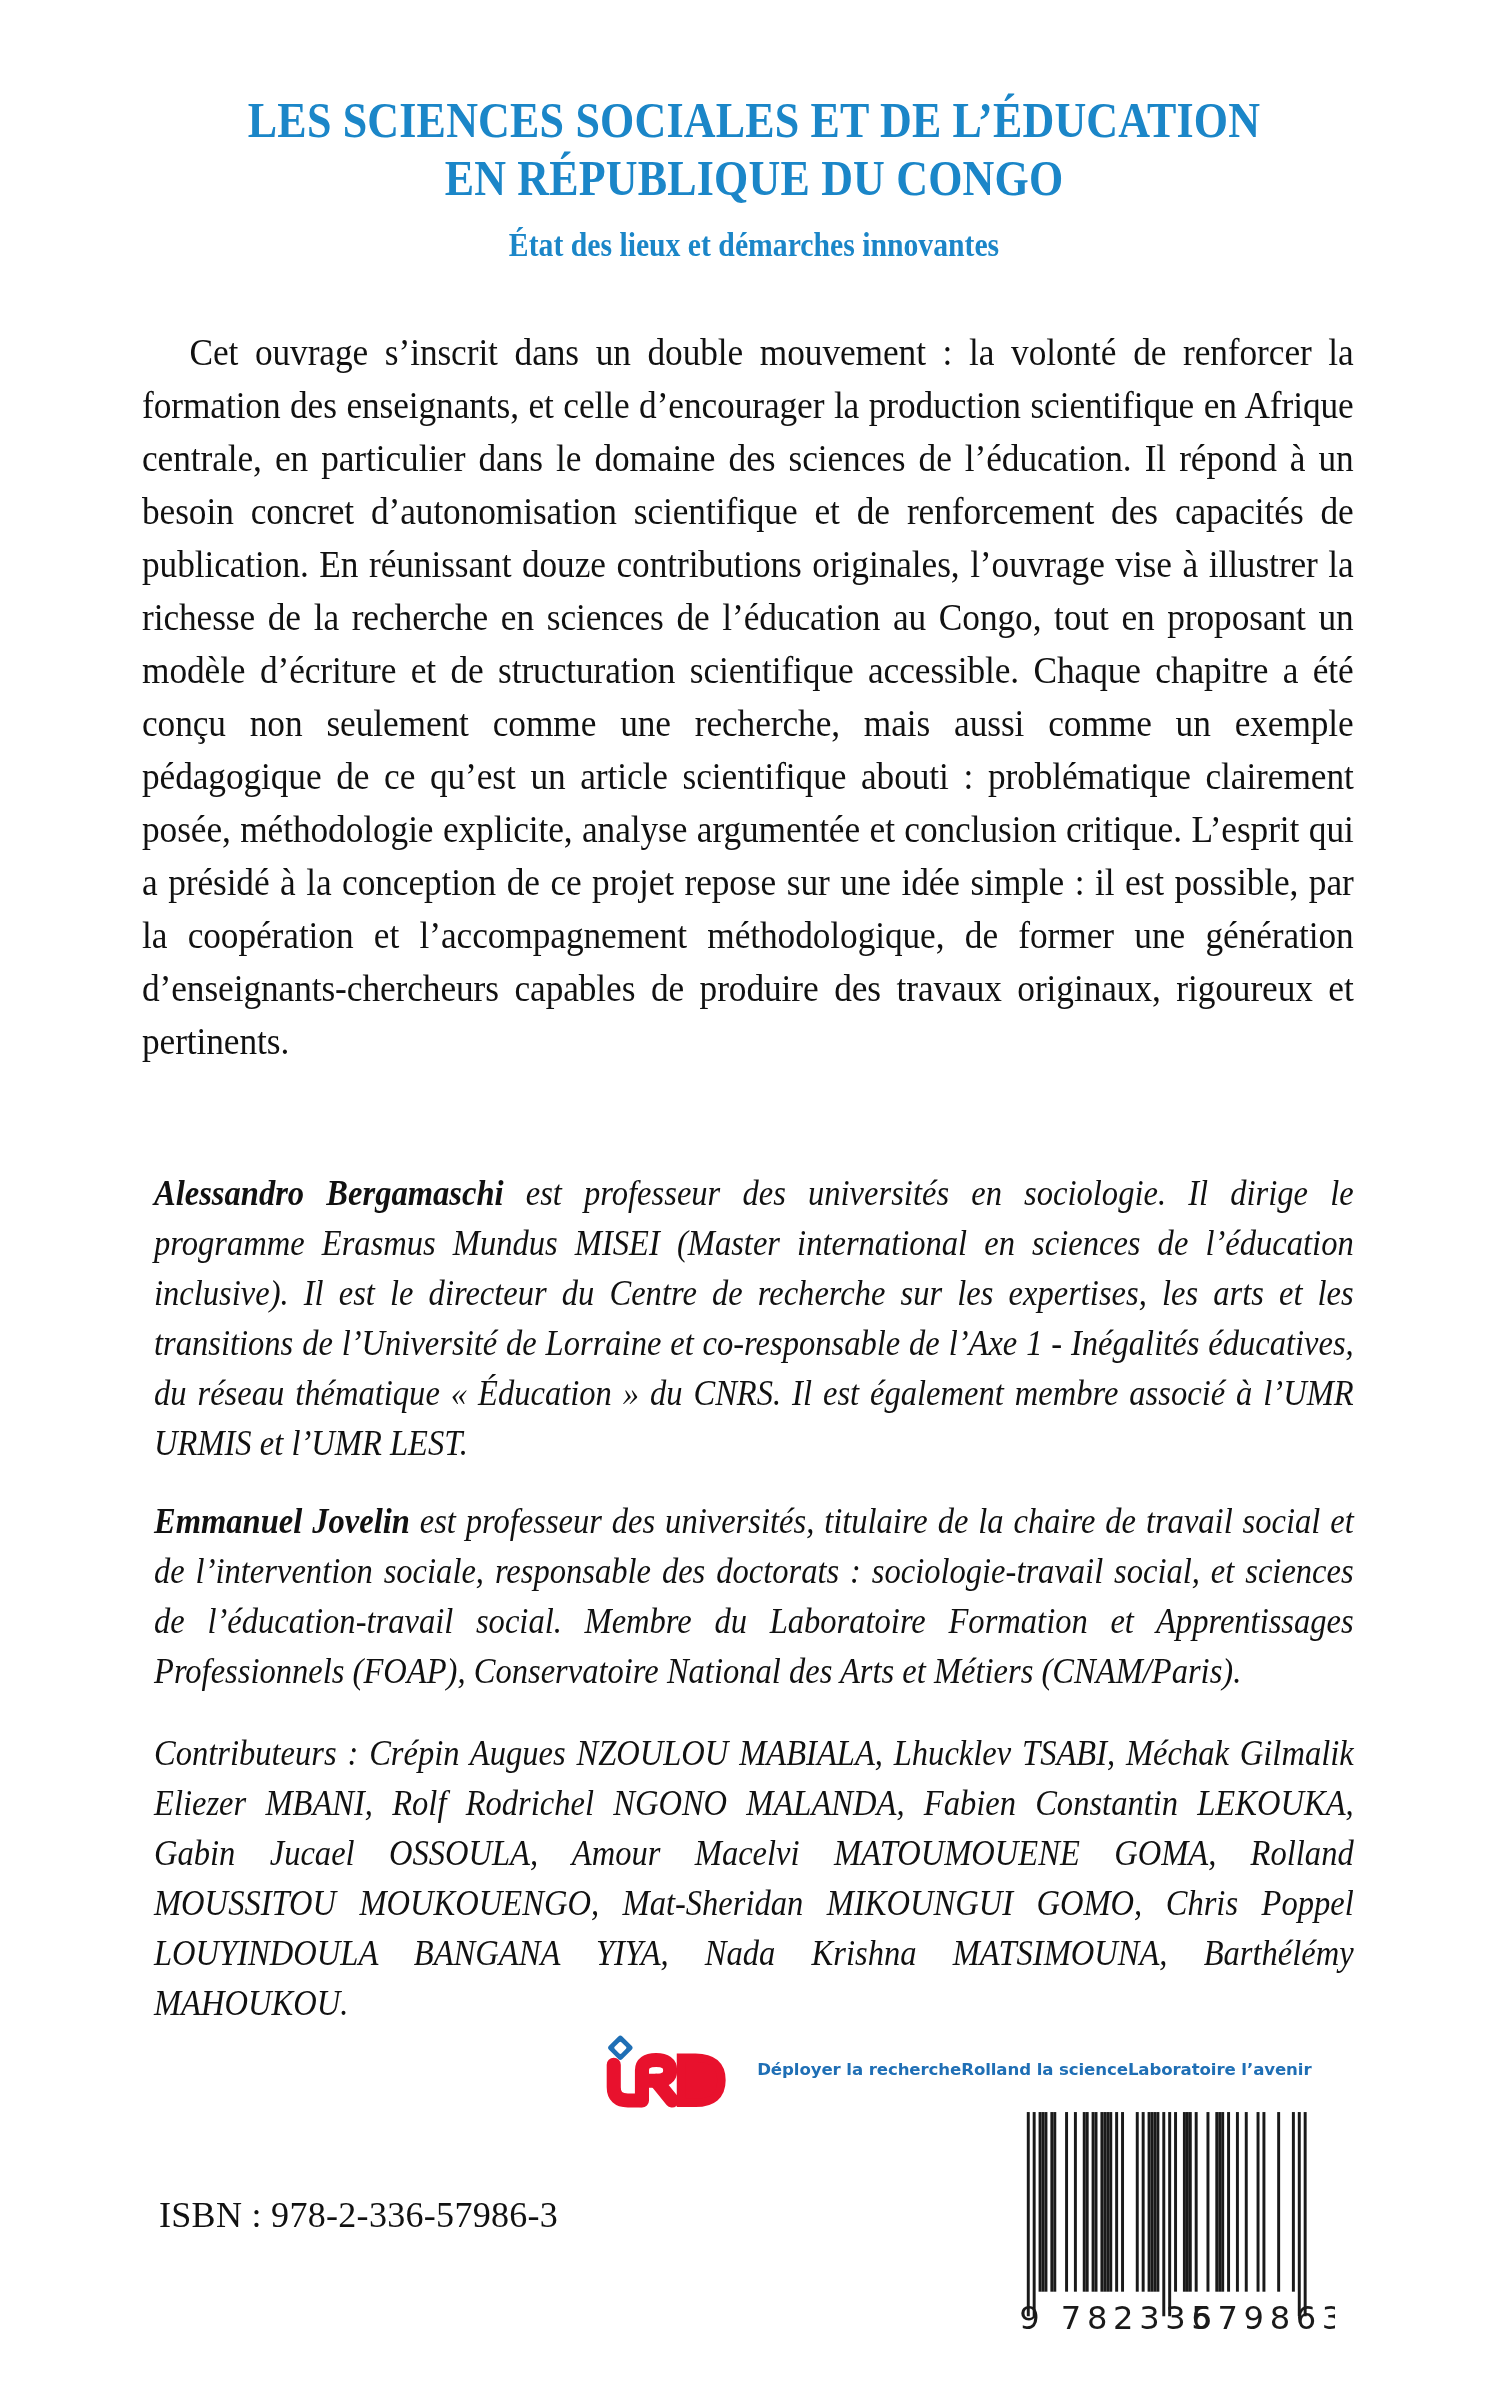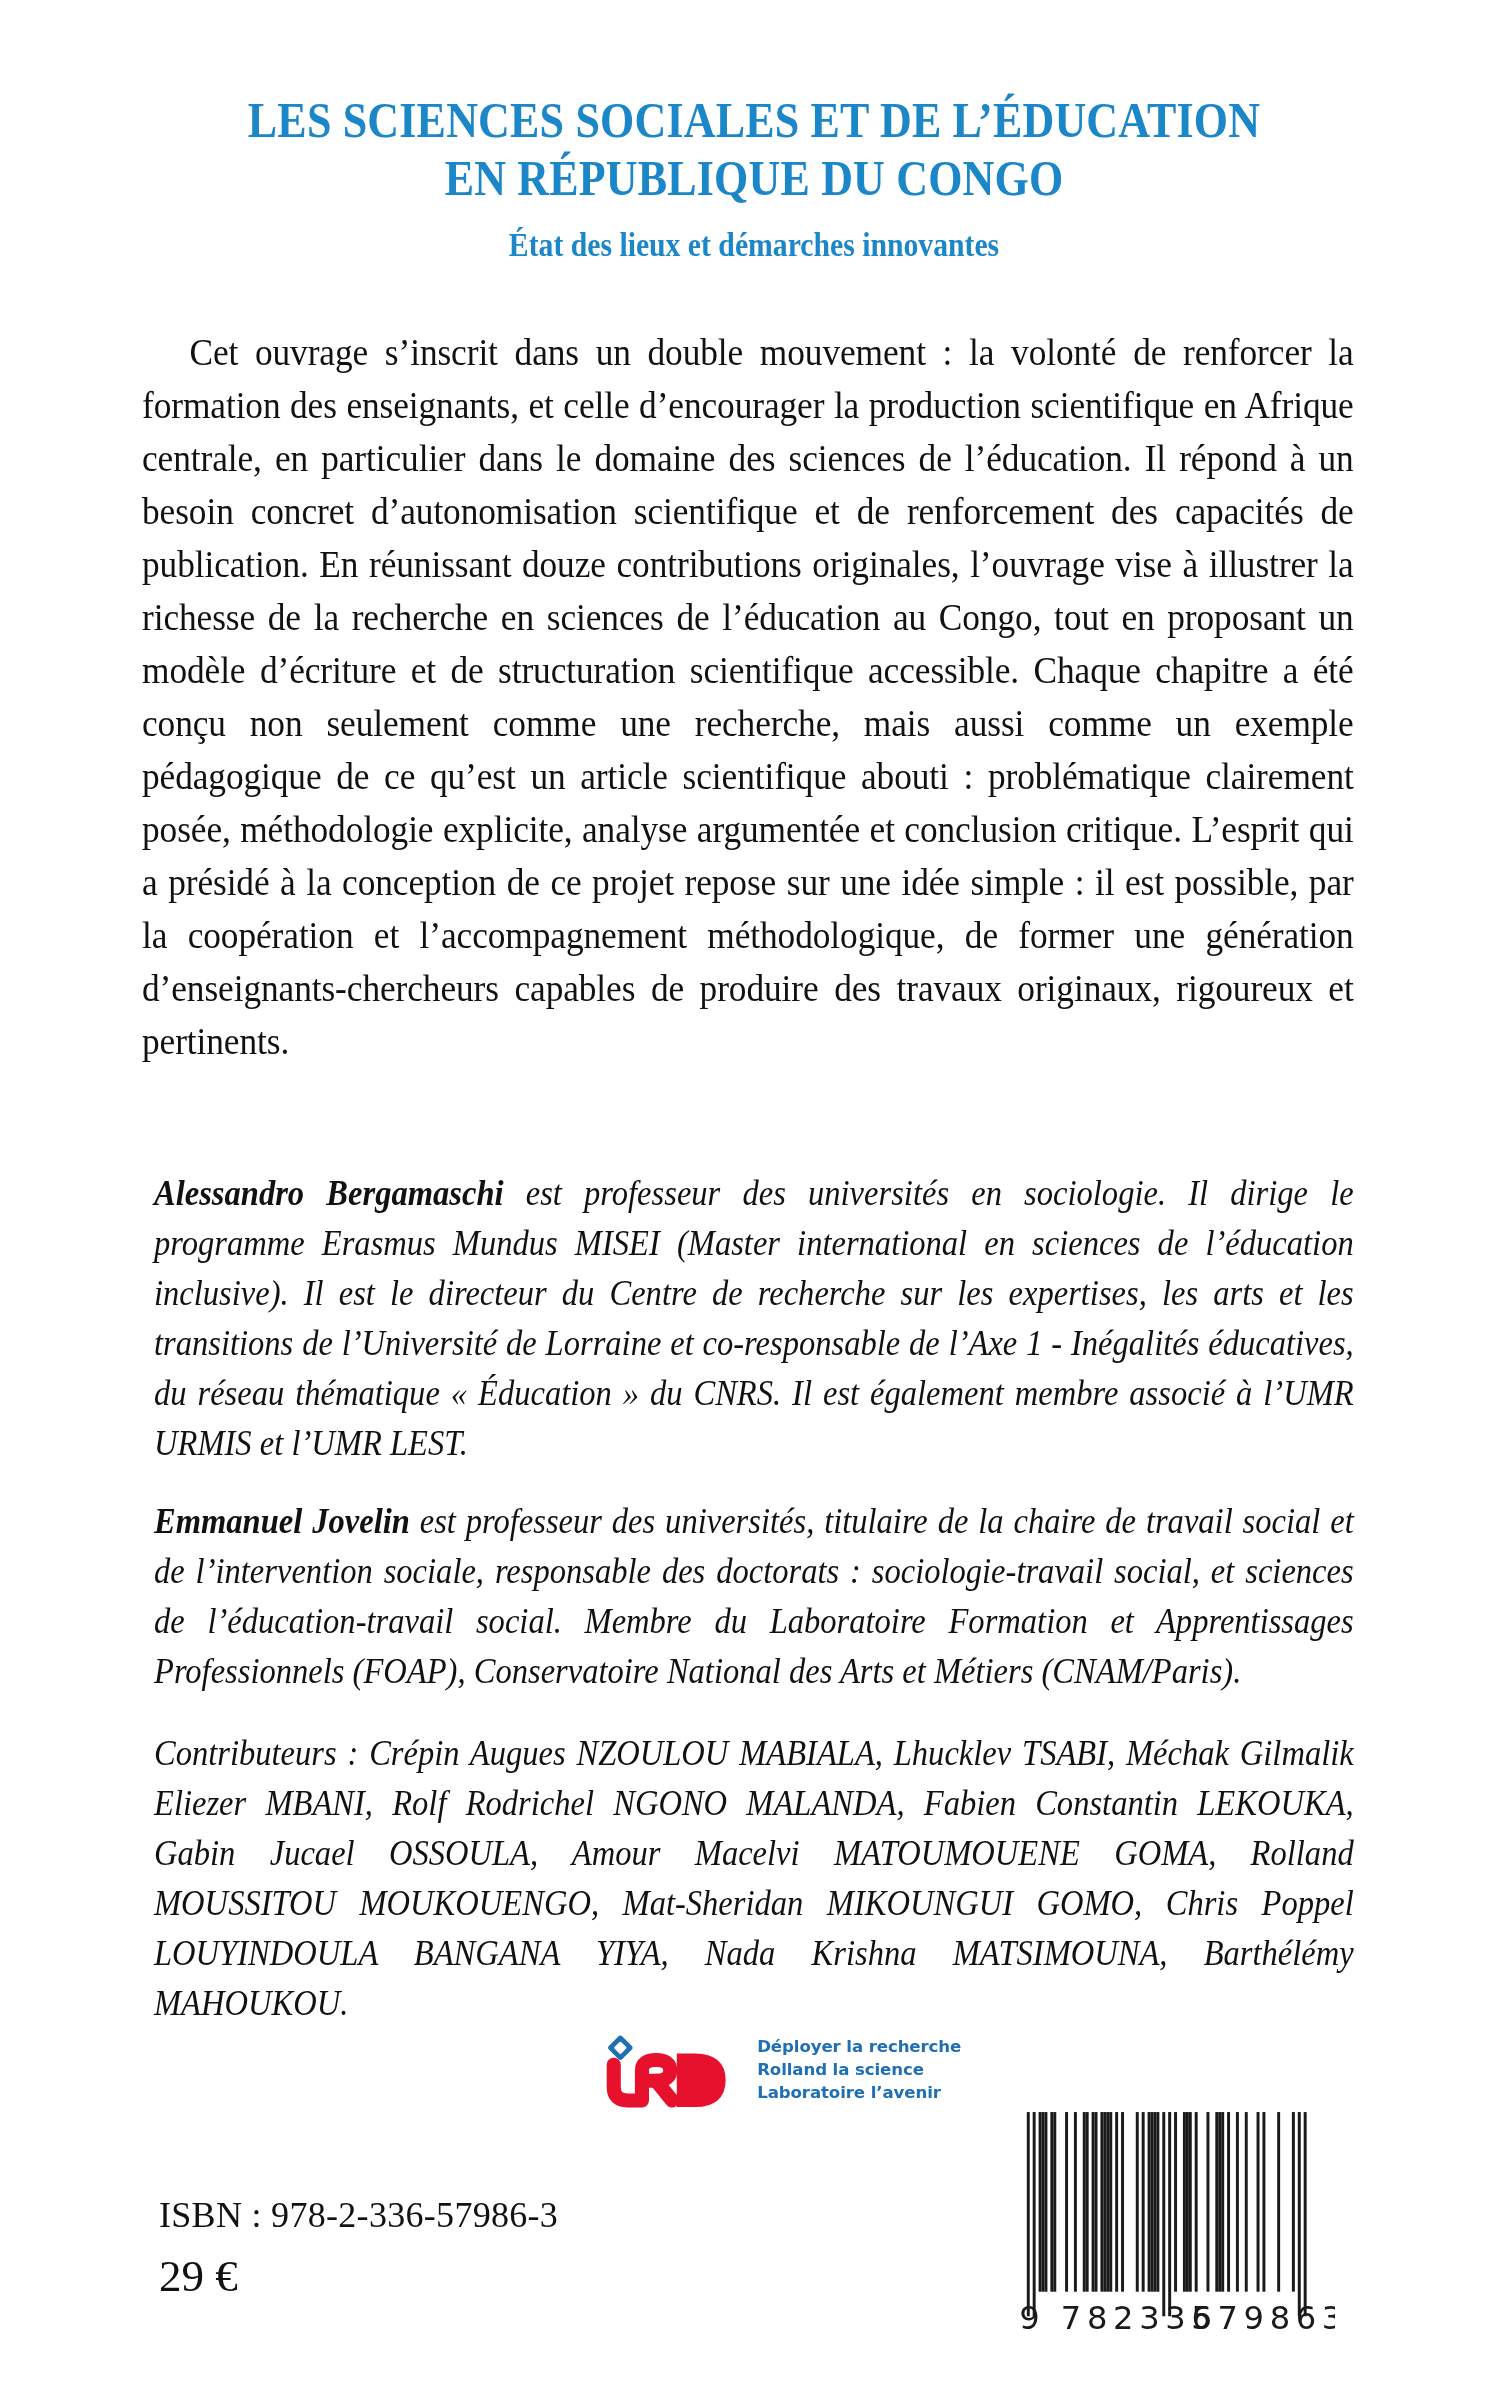--- a/index.html
+++ b/index.html
@@ -114,21 +114,21 @@
     top: 2025px;
     width: 303px;
     height: 91px;
     display: flex;
     align-items: center;
     gap: 13.2px;
   }
   .logo-mark { flex: 0 0 auto; }
   .logo-tagline {
     display: flex;
-    flex-direction: column;
+    flex-direction: row;
     justify-content: center;
     font-family: "DejaVu Sans", "Liberation Sans", sans-serif;
     font-weight: bold;
     font-size: 16.6px;
     line-height: 1.38;
     letter-spacing: -0.1px;
     white-space: nowrap;
   }
 
   
@@ -211,21 +211,20 @@
     </div>
     <div class="logo-tagline" style="color: rgb(31, 111, 181);">
       <span>Déployer la recherche</span>
       <span>Rolland la science</span>
       <span>Laboratoire l’avenir</span>
     </div>
   </div>
 
   <div class="isbn-block">
     <div class="isbn">ISBN : 978-2-336-57986-3</div>
-    <div class="price">29 €</div>
   </div>
 
   <div class="barcode">
     <svg viewBox="0 0 348 258" aria-hidden="true">
       <rect x="0" y="0" width="348" height="258" fill="#ffffff"></rect>
       <g id="bc-bars" fill="#1a1a1a">
           <rect x="22.00" y="18" width="3.12" height="216"></rect>
           <rect x="28.23" y="18" width="3.12" height="216"></rect>
           <rect x="34.46" y="18" width="3.12" height="190"></rect>
           <rect x="37.58" y="18" width="3.12" height="190"></rect>

